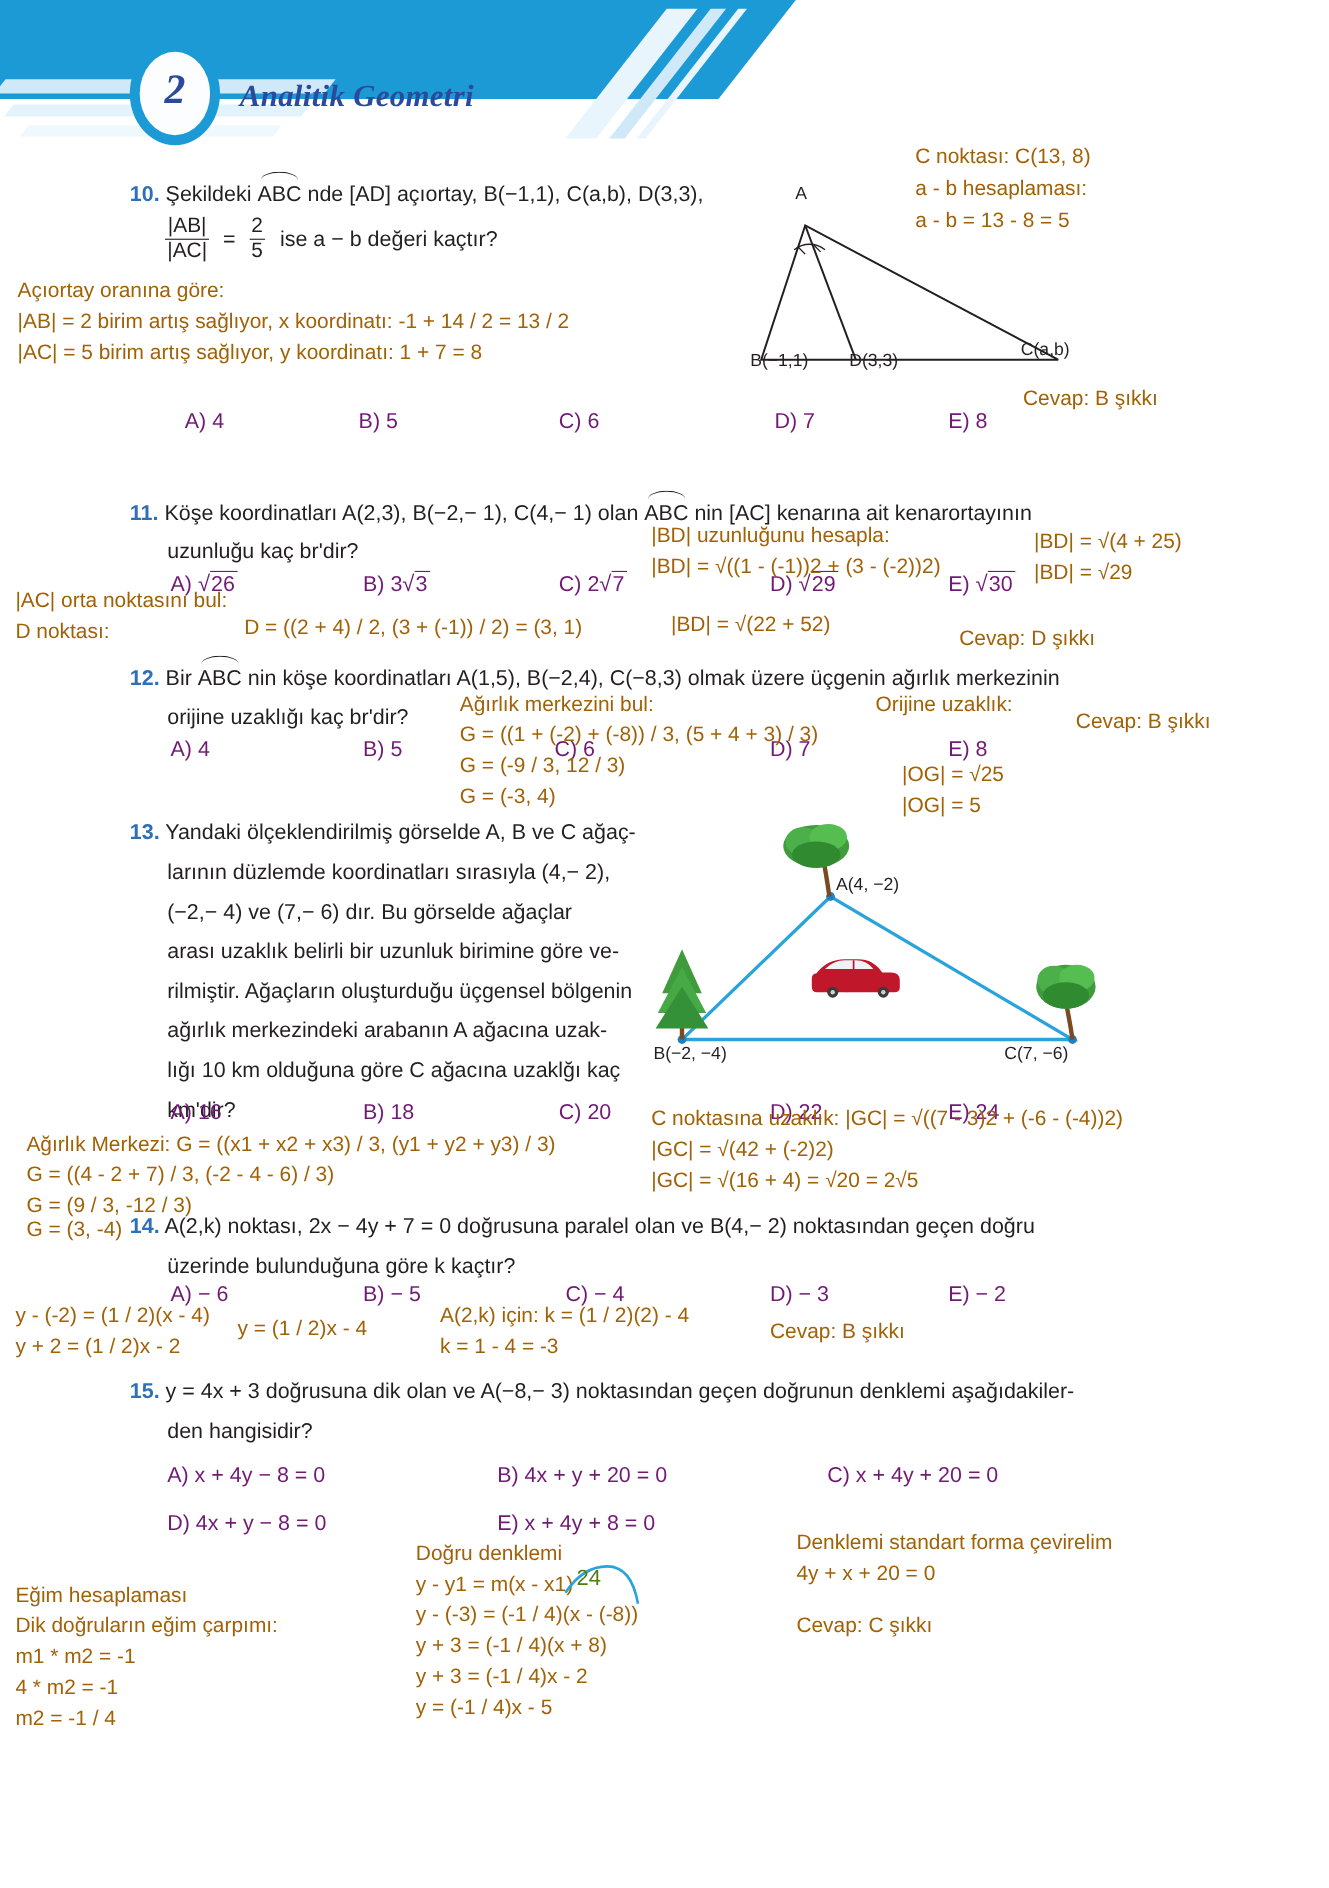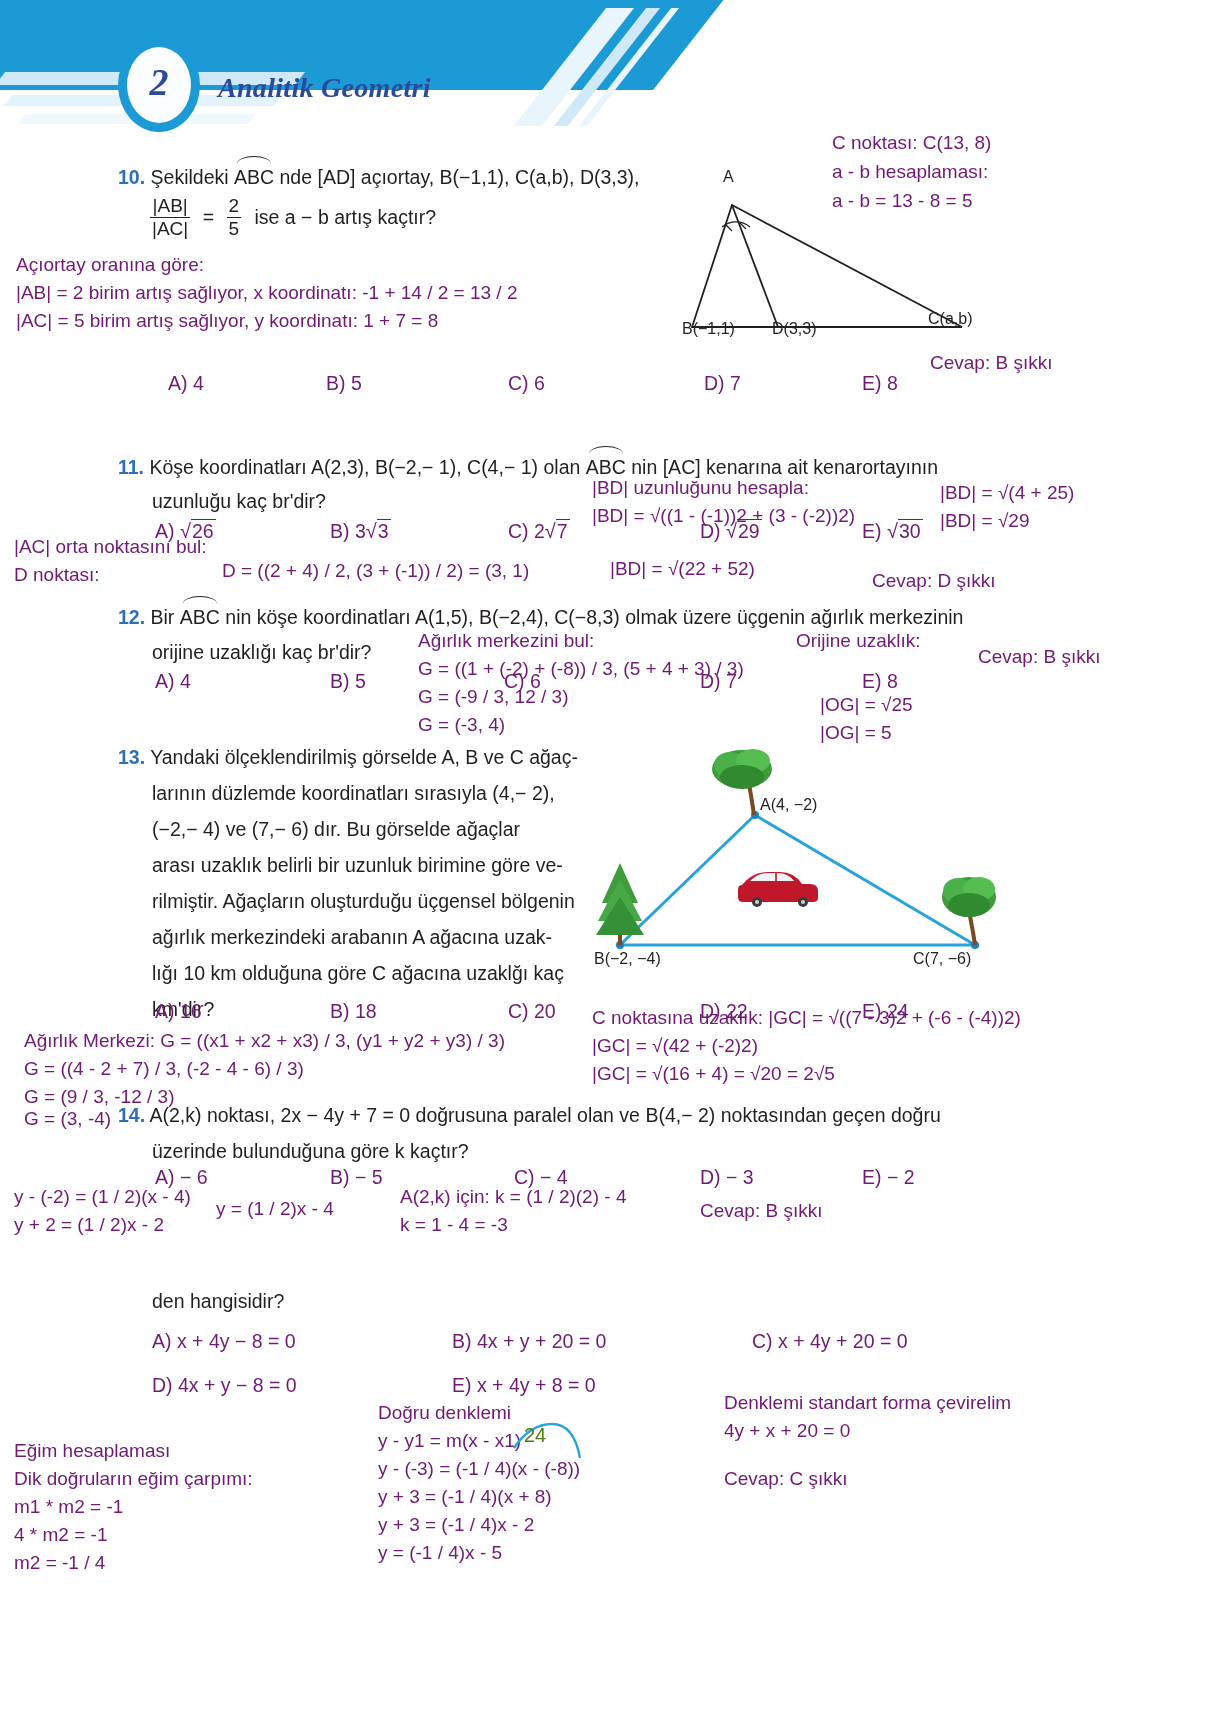--- a/index.html
+++ b/index.html
@@ -89,21 +89,21 @@
     color: #2b4a9b;
     letter-spacing: 0.3px;
   }
 
   
   .q { position: absolute; font-size: 19.5px; line-height: 1.55; color:#231f20; white-space: nowrap;}
   .qnum { color:#2e6fb5; font-weight: bold; }
   .opt { position:absolute; font-size:19.5px; color:#701a75; white-space:nowrap;}
   .red {
     position: absolute;
-    color: #701a75;
+    color: #a16207;
     font-size: 19px;
     line-height: 26px;
     white-space: pre;
     font-family: "Liberation Sans", sans-serif;
   }
   .lbl { position:absolute; font-size:16px; color:#231f20; white-space:nowrap;}
 
   
   .frac {
     display: inline-block;
@@ -163,21 +163,21 @@
   <div class="q" style="top:196px; left:150px;">
     <span class="frac">
       <span class="num">|<span>AB</span>|</span>
       <span class="den">|<span>AC</span>|</span>
     </span>
     <span style="margin:0 7px;">=</span>
     <span class="frac">
       <span class="num">2</span>
       <span class="den">5</span>
     </span>
-    <span style="margin-left:8px;">ise a − b artış kaçtır?</span>
+    <span style="margin-left:8px;">ise a − b değeri kaçtır?</span>
   </div>
 
   <svg width="300" height="190" style="position:absolute; top:175px; left:680px;">
     <polygon points="52,30 12,152 282,152" fill="none" stroke="#231f20" stroke-width="1.8"></polygon>
     <line x1="52" y1="30" x2="98" y2="152" stroke="#231f20" stroke-width="1.8"></line>
     <path d="M 42 52 A 22 22 0 0 1 70 52" fill="none" stroke="#231f20" stroke-width="1.3"></path>
     <line x1="46" y1="50" x2="52" y2="56" stroke="#231f20" stroke-width="1.2"></line>
     <line x1="60" y1="48" x2="66" y2="54" stroke="#231f20" stroke-width="1.2"></line>
   </svg>
   <div class="lbl" style="top:168px; left:723px;">A</div>
@@ -333,20 +333,24 @@
   <div class="opt" style="top:1166px; left:700px;">D) − 3</div>
   <div class="opt" style="top:1166px; left:862px;">E) − 2</div>
 
   <div class="red" style="top:1184px; left:14px;">y - (-2) = (1 / 2)(x - 4)</div>
   <div class="red" style="top:1212px; left:14px;">y + 2 = (1 / 2)x - 2</div>
   <div class="red" style="top:1196px; left:216px;">y = (1 / 2)x - 4</div>
   <div class="red" style="top:1184px; left:400px;">A(2,k) için: k = (1 / 2)(2) - 4</div>
   <div class="red" style="top:1212px; left:400px;">k = 1 - 4 = -3</div>
   <div class="red" style="top:1198px; left:700px;">Cevap: B şıkkı</div>
 
+  <div class="q" style="top:1250px; left:118px;">
+    <span class="qnum">15.</span>
+    <span>y = 4x + 3 doğrusuna dik olan ve A(−8,− 3) noktasından geçen doğrunun denklemi aşağıdakiler-</span>
+  </div>
   <div class="q" style="top:1286px; left:152px;">den hangisidir?</div>
 
   <div class="opt" style="top:1330px; left:152px;">A) x + 4y − 8 = 0</div>
   <div class="opt" style="top:1330px; left:452px;">B) 4x + y + 20 = 0</div>
   <div class="opt" style="top:1330px; left:752px;">C) x + 4y + 20 = 0</div>
   <div class="opt" style="top:1374px; left:152px;">D) 4x + y − 8 = 0</div>
   <div class="opt" style="top:1374px; left:452px;">E) x + 4y + 8 = 0</div>
 
   <div class="red" style="top:1438px; left:14px;">Eğim hesaplaması</div>
   <div class="red" style="top:1466px; left:14px;">Dik doğruların eğim çarpımı:</div>

